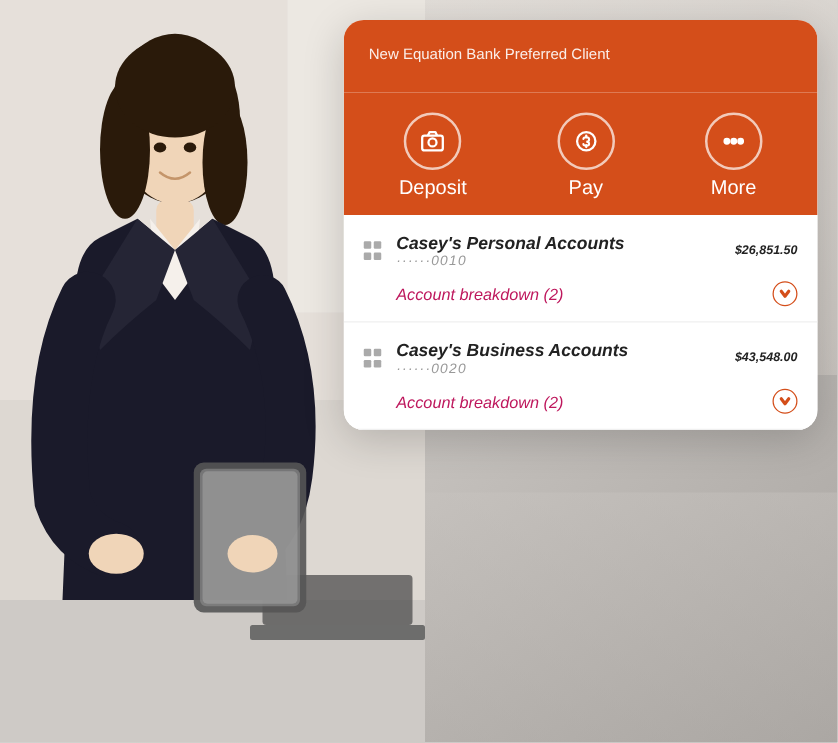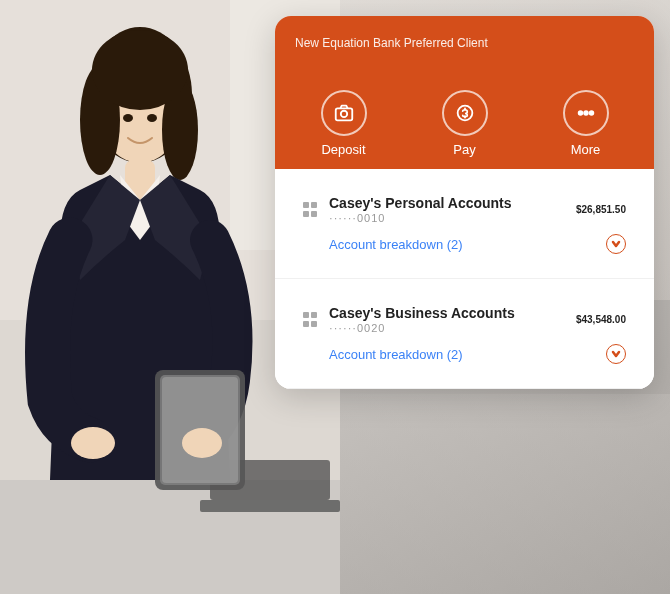--- a/index.html
+++ b/index.html
@@ -78,33 +78,34 @@
 
     .action-icon svg {
       width: 22px;
       height: 22px;
       fill: none;
       stroke: white;
       stroke-width: 2;
     }
 
     .action-label {
-      font-size: 13px;
+      font-size: 16px;
       color: white;
       font-weight: 400;
     }
 
     .card-body {
       background: #fff;
       padding: 0;
     }
 
     .account-section {
       border-bottom: 1px solid #f0f0f0;
-      padding: 12px;
+      padding: 0;
+      font-style: italic;
     }
 
     .account-row {
       display: flex;
       align-items: center;
       padding: 14px 16px 4px 16px;
       gap: 10px;
     }
 
     .grid-icon {
@@ -148,21 +149,21 @@
 
     .breakdown-row {
       display: flex;
       align-items: center;
       justify-content: space-between;
       padding: 6px 16px 12px 42px;
     }
 
     .breakdown-link {
       font-size: 13px;
-      color: #3b82f6;
+      color: #be185d;
       font-weight: 500;
       cursor: pointer;
     }
 
     .chevron-icon {
       width: 20px;
       height: 20px;
       border-radius: 50%;
       border: 1.5px solid #d44e1a;
       display: flex;

